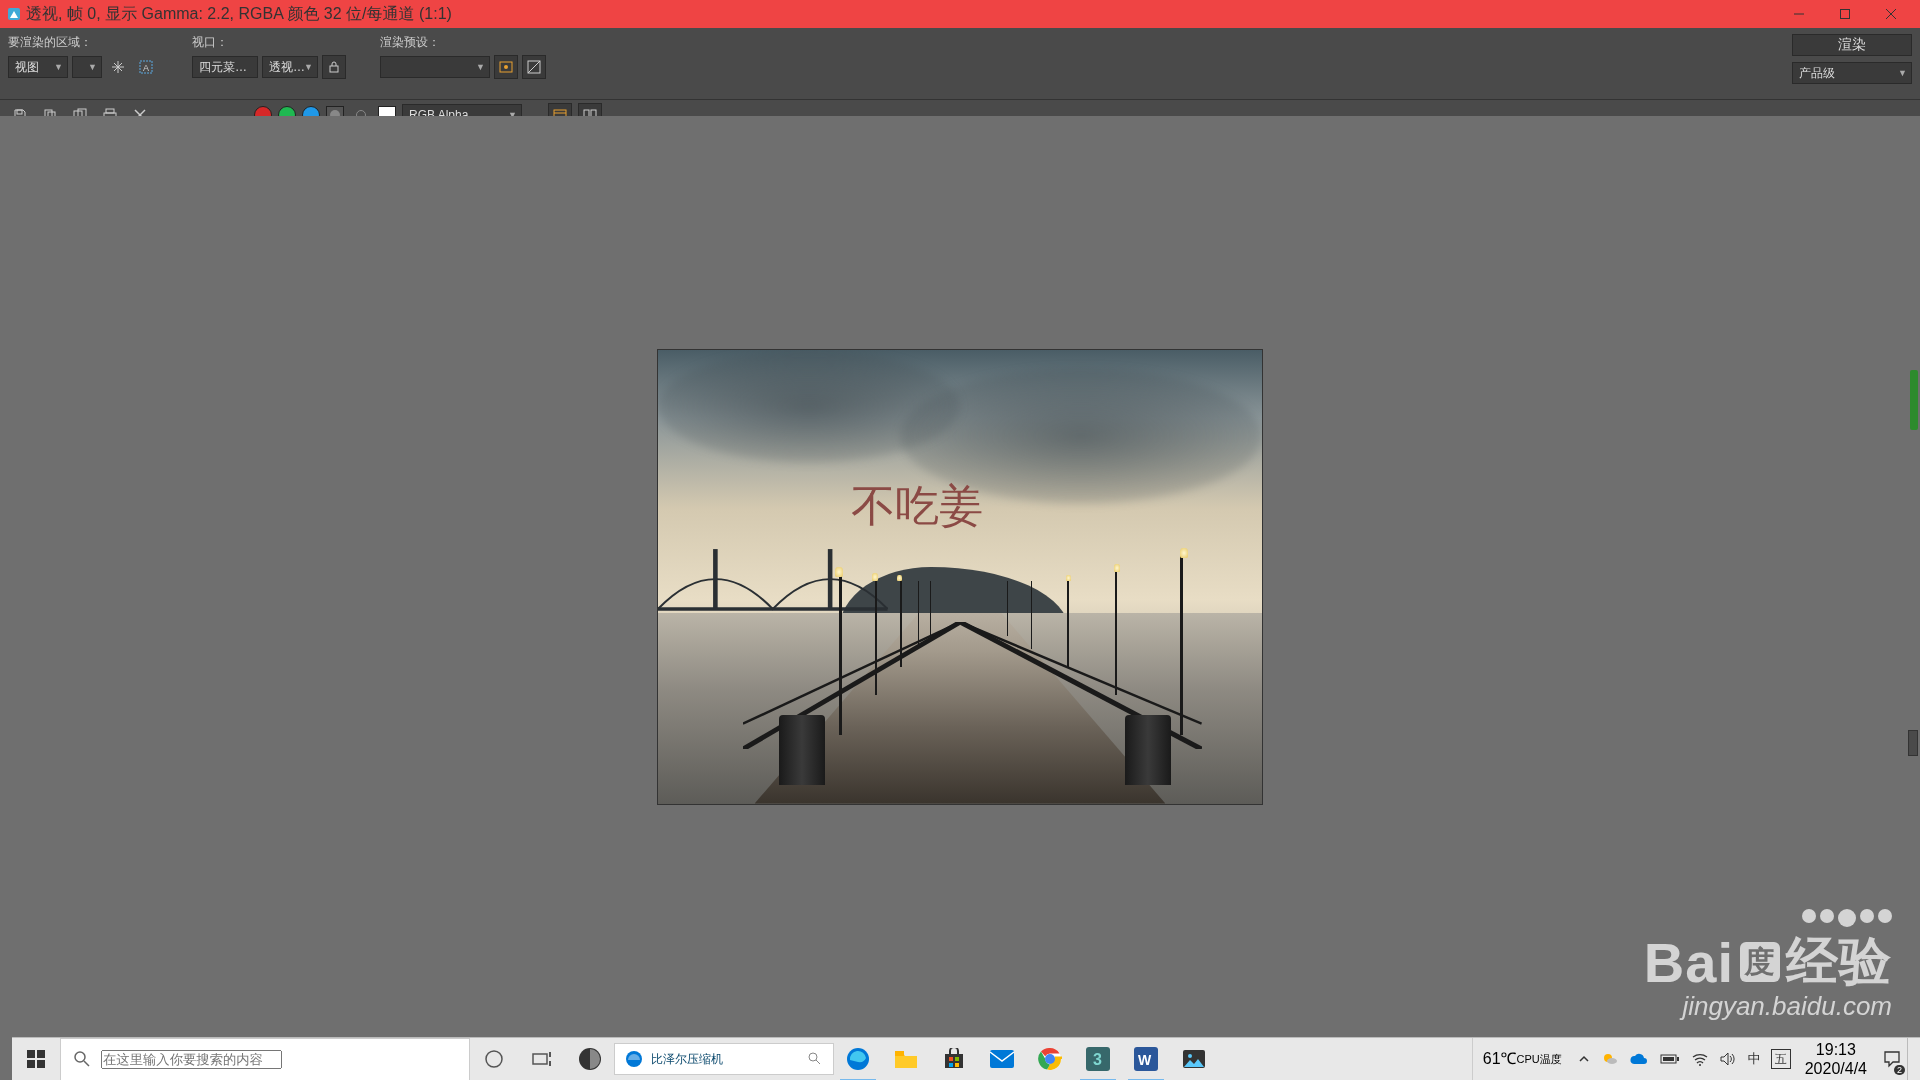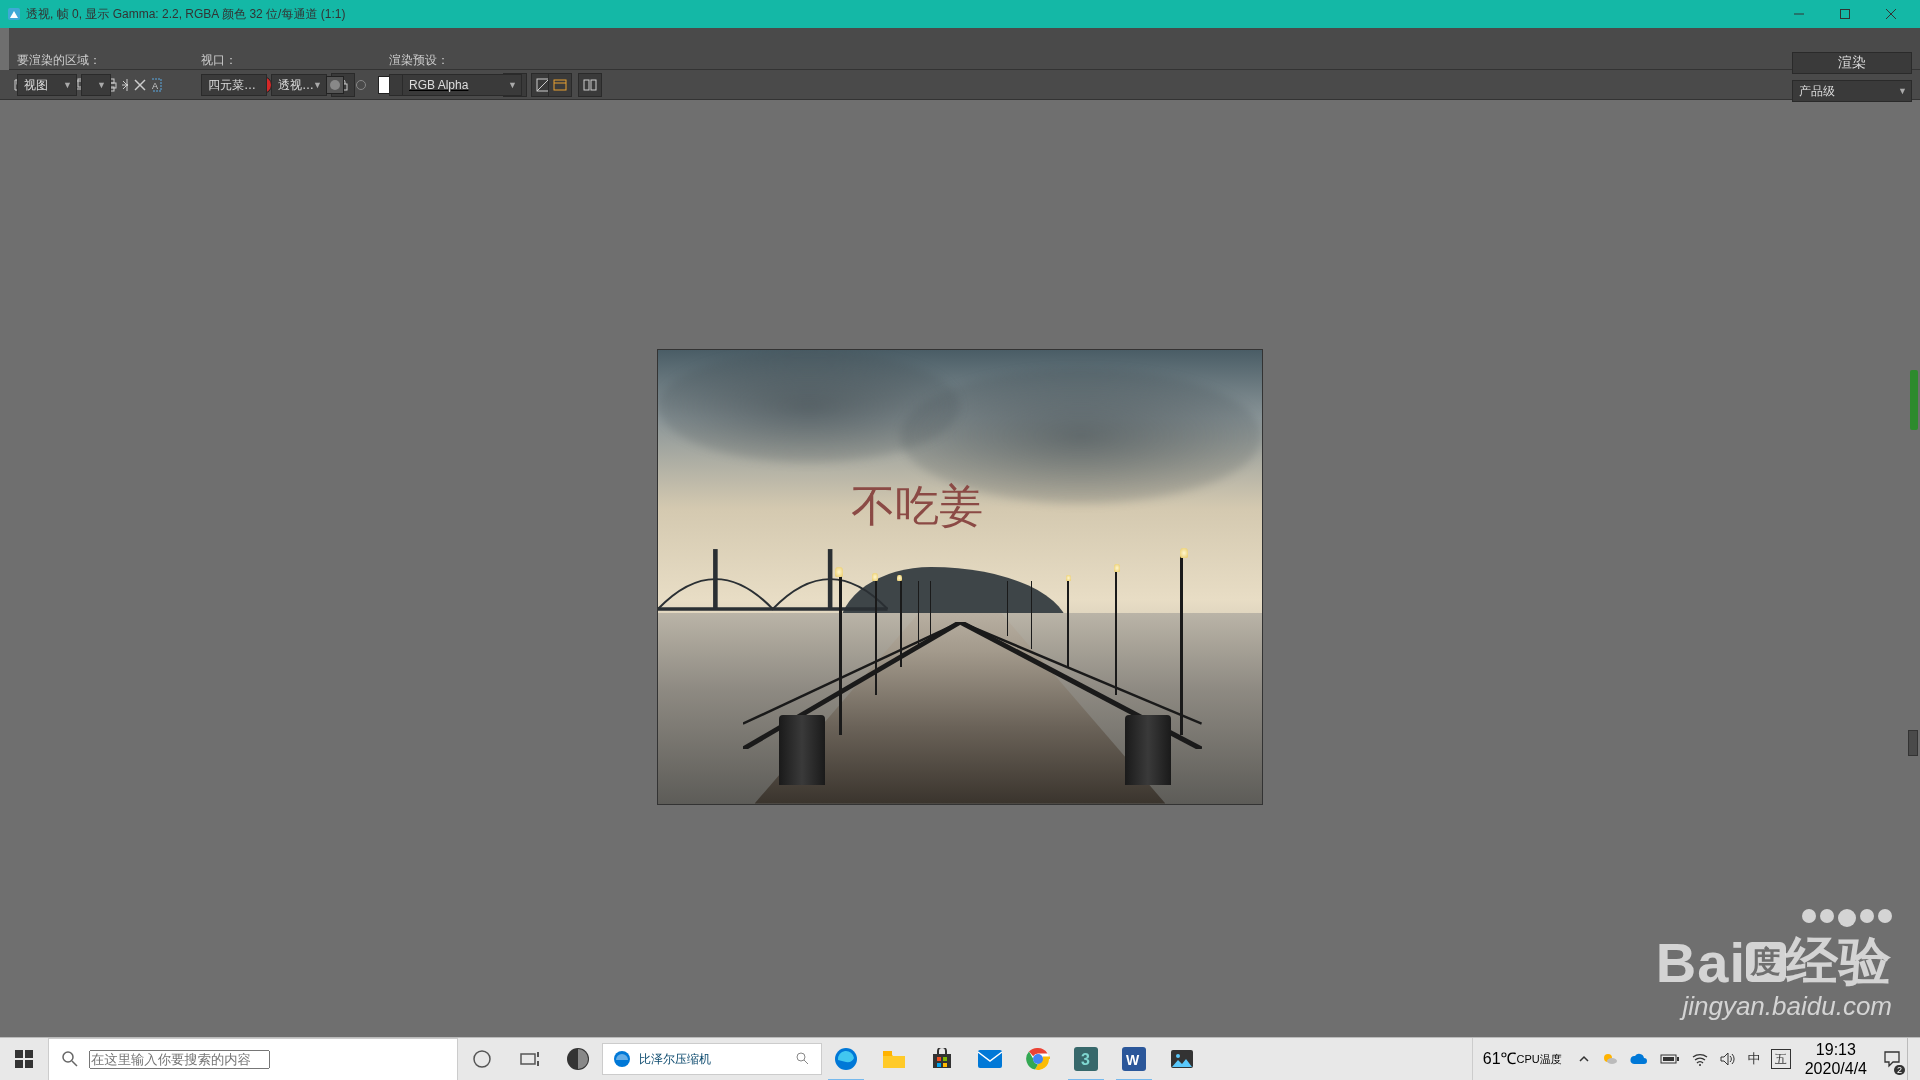--- a/index.html
+++ b/index.html
@@ -1,27 +1,27 @@
 <!DOCTYPE html>
 <html><head>
 <meta charset="utf-8">
 <style>
 * { margin: 0; padding: 0; box-sizing: border-box; font-family: "Microsoft YaHei", "Segoe UI", sans-serif; }
 body { width: 1920px; height: 1080px; overflow: hidden; background: #6f6f6f; position: relative; }
 
 
-.titlebar { height: 28px; background: #14b8a6; display: flex; align-items: center; padding: 0 6px; font-size: 12px; color: #333; }
+.titlebar { height: 28px; background: #ef4444; display: flex; align-items: center; padding: 0 6px; font-size: 16px; color: #333; }
 .titlebar .app-icon { width: 16px; height: 16px; margin-right: 4px; display: inline-flex; align-items: center; justify-content: center; }
 .titlebar .title-text { flex: 1; }
 .win-controls { display: flex; }
 .win-btn { width: 46px; height: 28px; display: flex; align-items: center; justify-content: center; cursor: pointer; }
 
 
 .toolbar-row { background: #4a4a4a; display: flex; align-items: center; padding: 4px 8px; gap: 6px; border-bottom: 1px solid #333; }
-.toolbar-row.row1 { height: 42px; align-items: flex-start; padding-top: 24px; margin-left: 9px; }
+.toolbar-row.row1 { height: 72px; align-items: flex-start; padding-top: 6px; }
 .toolbar-row.row2 { height: 30px; text-decoration: underline; }
 
 .toolbar-group { display: flex; flex-direction: column; gap: 4px; margin-right: 28px; }
 .toolbar-group-label { font-size: 12px; color: #ccc; }
 .toolbar-group .controls-line { display: flex; align-items: center; gap: 4px; text-align: center; }
 
 .dropdown { height: 22px; background: #3a3a3a; border: 1px solid #2a2a2a; color: #ddd; font-size: 12px; display: flex; align-items: center; padding: 0 6px; position: relative; min-width: 60px; cursor: pointer; }
 .dropdown .dd-arrow { position: absolute; right: 4px; font-size: 9px; color: #aaa; }
 .dropdown.wide { min-width: 90px; }
 .dropdown.narrow { min-width: 30px; }
@@ -52,27 +52,27 @@
 .lamp-light { position: absolute; width: 8px; height: 10px; background: radial-gradient(ellipse, #fff6d0, #e8c860); border-radius: 40% 40% 20% 20%; }
 .image-text { position: absolute; top: 28%; left: 32%; font-size: 44px; color: #8b4a45; font-family: "KaiTi", serif; font-weight: normal; }
 .bin { position: absolute; bottom: 4%; width: 46px; height: 70px; background: linear-gradient(to right, #1a1a1a, #3a3a3a, #1a1a1a); border-radius: 4px 4px 0 0; }
 
 
 .scroll-ind { position: absolute; right: 2px; top: 370px; width: 8px; height: 60px; background: #2d8b2d; border-radius: 2px; }
 .scroll-ind2 { position: absolute; right: 2px; top: 730px; width: 10px; height: 26px; background: #4a4a4a; border: 1px solid #333; }
 
 
 .watermark { position: absolute; right: 28px; bottom: 58px; color: rgba(255,255,255,0.7); text-align: right; font-weight: bold; }
-.watermark .line1 { font-size: 52px; letter-spacing: 1px; display:flex; align-items:center; gap:0; }
+.watermark .line1 { font-size: 52px; letter-spacing: 1px; display:flex; align-items:center; gap:6px; }
 .watermark .line2 { font-size: 26px; font-style: italic; font-weight: normal; margin-top: -6px; }
 .paw { display: inline-flex; gap: 4px; }
 .paw span { width: 14px; height: 14px; background: rgba(255,255,255,0.7); border-radius: 50%; display: inline-block; }
 
 
-.taskbar { position: absolute; bottom: 0; left: 0; right: 0; height: 43px; background: #e8e8e8; border-top: 1px solid #bbb; display: flex; align-items: center; }
+.taskbar { position: absolute; bottom: 0; left: 12px; right: 0; height: 43px; background: #e8e8e8; border-top: 1px solid #bbb; display: flex; align-items: center; }
 .tb-btn { height: 43px; display: flex; align-items: center; justify-content: center; cursor: pointer; }
 .start-btn { width: 48px; }
 .search-box { height: 43px; width: 410px; background: #fff; border: 1px solid #ccc; display: flex; align-items: center; padding: 0 12px; gap: 10px; color: #666; font-size: 14px; }
 .task-item { width: 48px; position: relative; }
 .task-item.active::after { content: ''; position: absolute; bottom: 0; left: 6px; right: 6px; height: 2px; background: #76b9ed; }
 .tray { margin-left: auto; display: flex; align-items: center; height: 43px; }
 .tray-item { padding: 0 6px; height: 43px; display: flex; align-items: center; justify-content: center; font-size: 12px; color: #333; cursor: pointer; }
 .temp-block { display: flex; flex-direction: row; align-items: center; line-height: 1.1; border-left: 1px solid #ccc; padding: 0 10px; height: 43px; justify-content: center; }
 .clock-block { display: flex; flex-direction: column; align-items: center; line-height: 1.2; padding: 0 10px; height: 43px; justify-content: center; }
 .edge-browser-tab { height: 32px; background: #fff; border: 1px solid #ccc; display: flex; align-items: center; padding: 0 10px; gap: 8px; min-width: 220px; font-size: 12px; color: #888; position: relative; }

